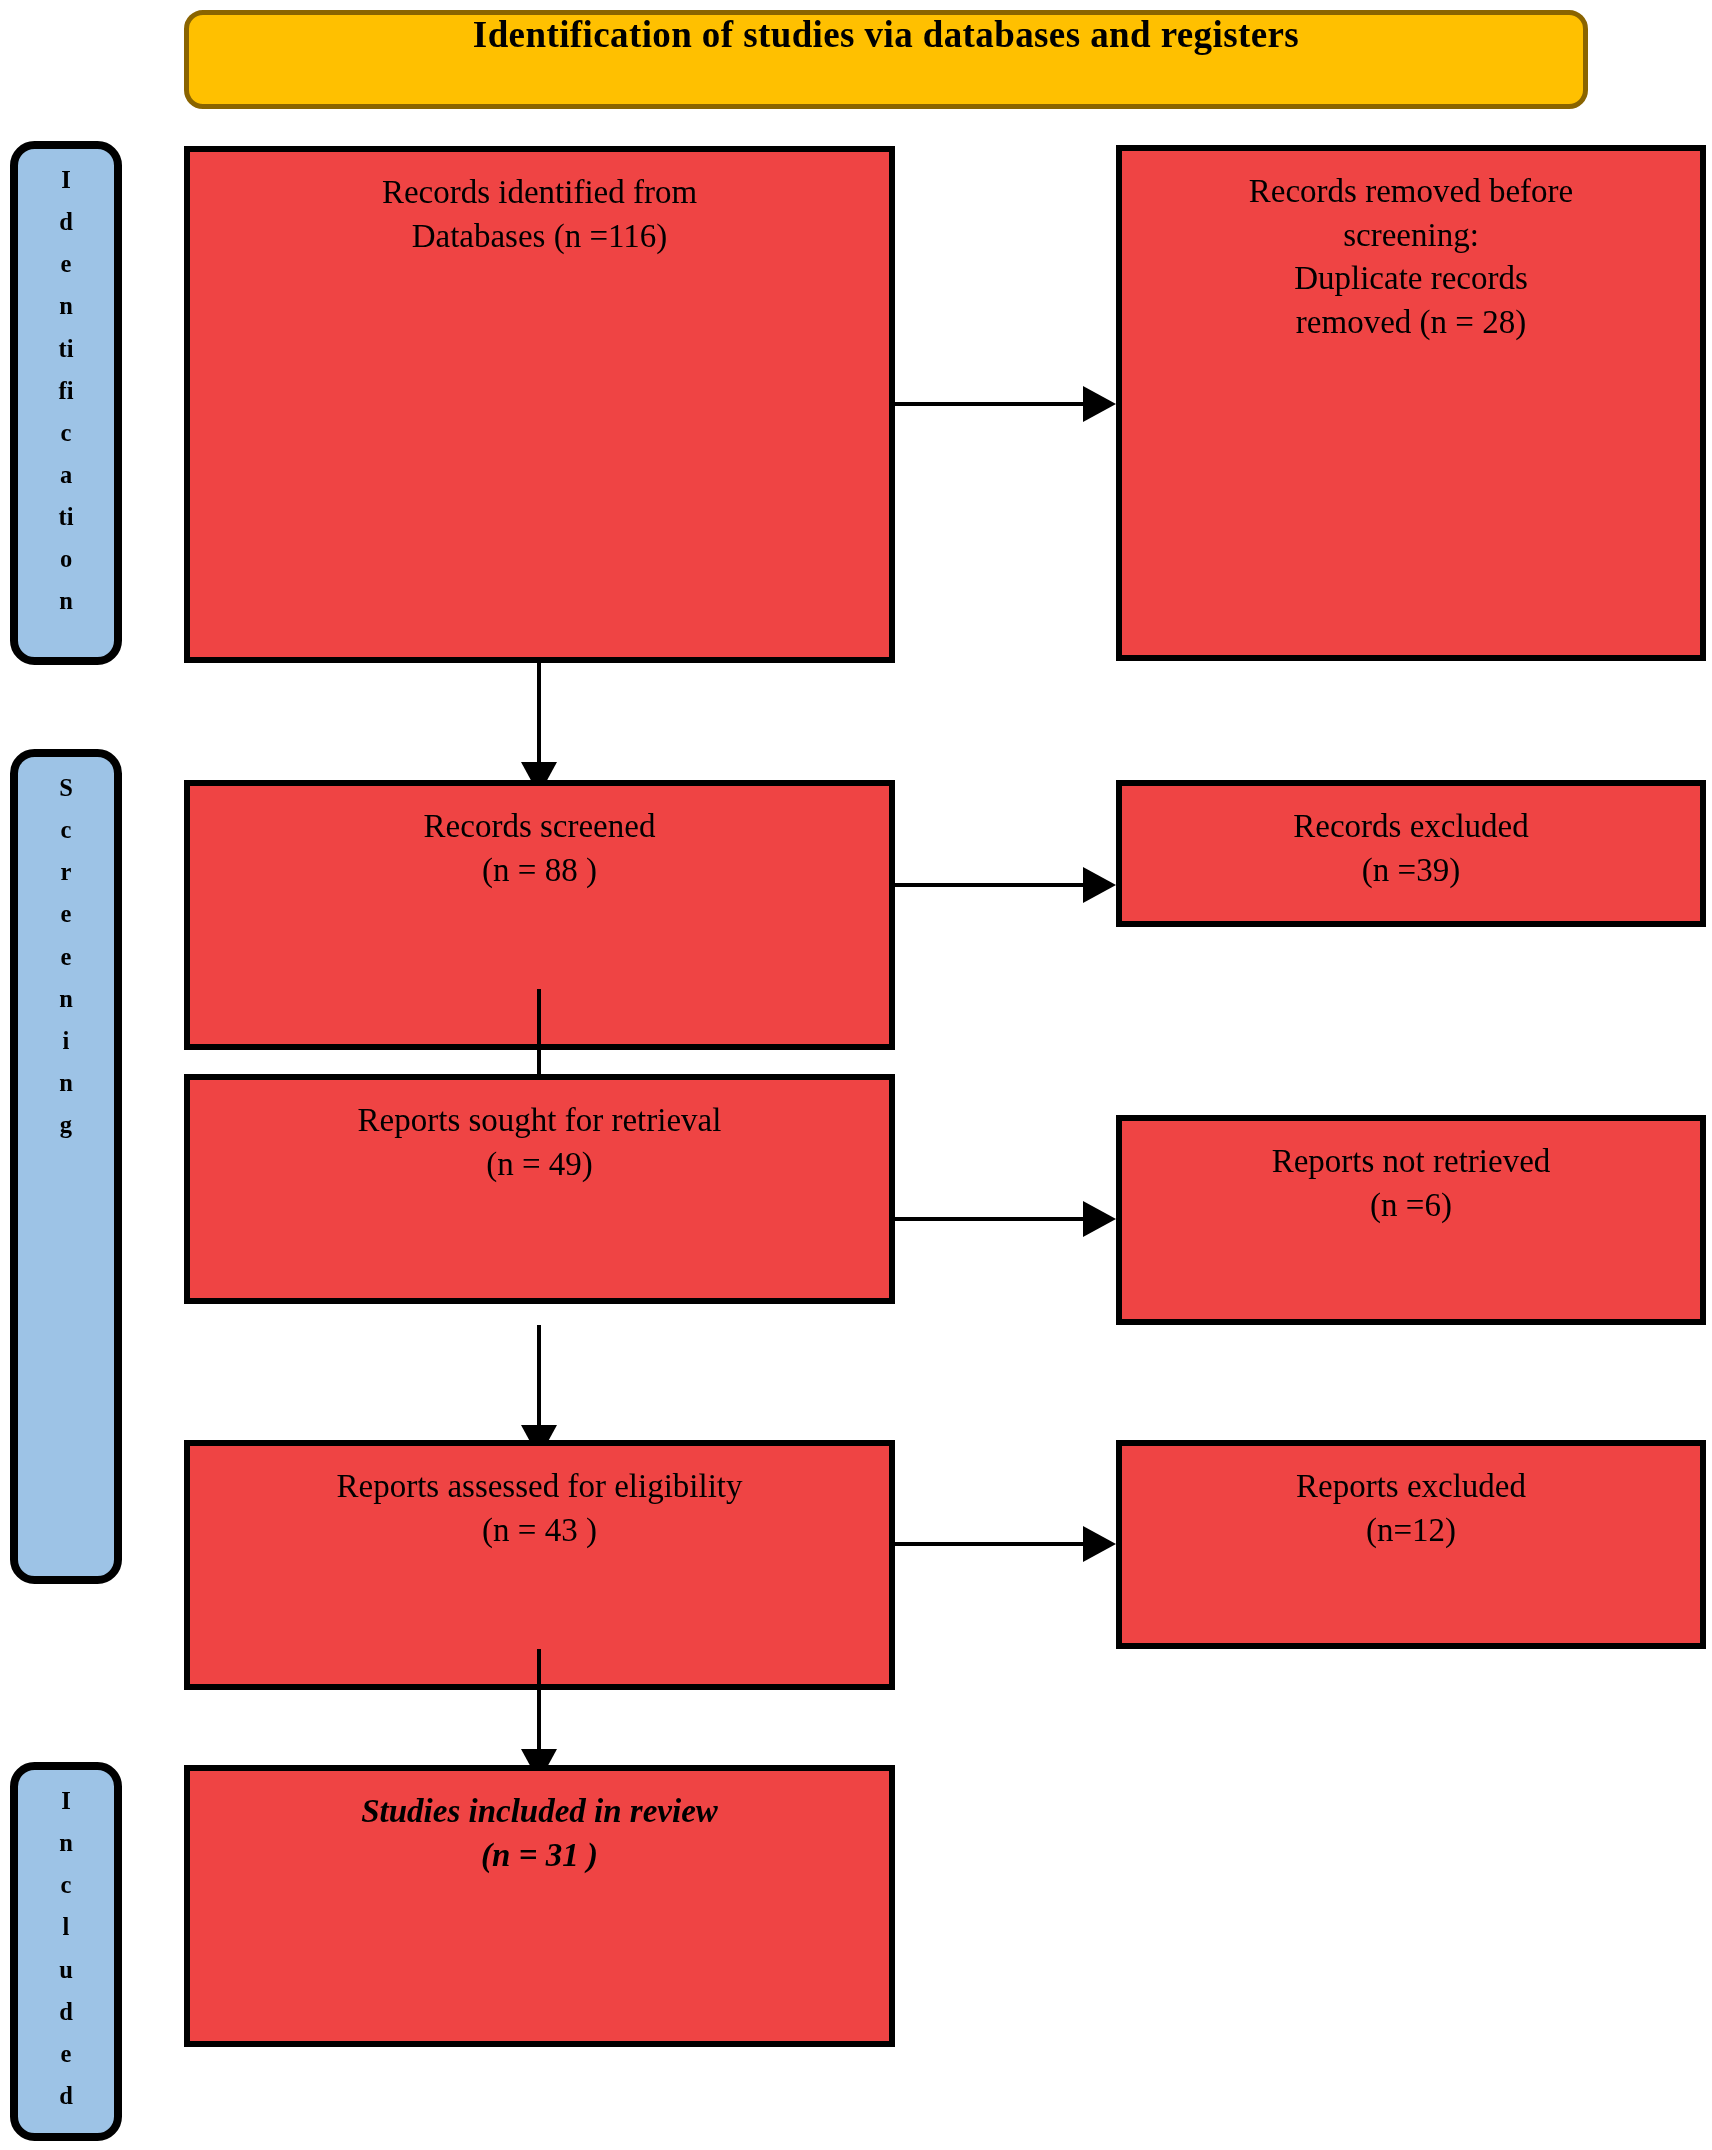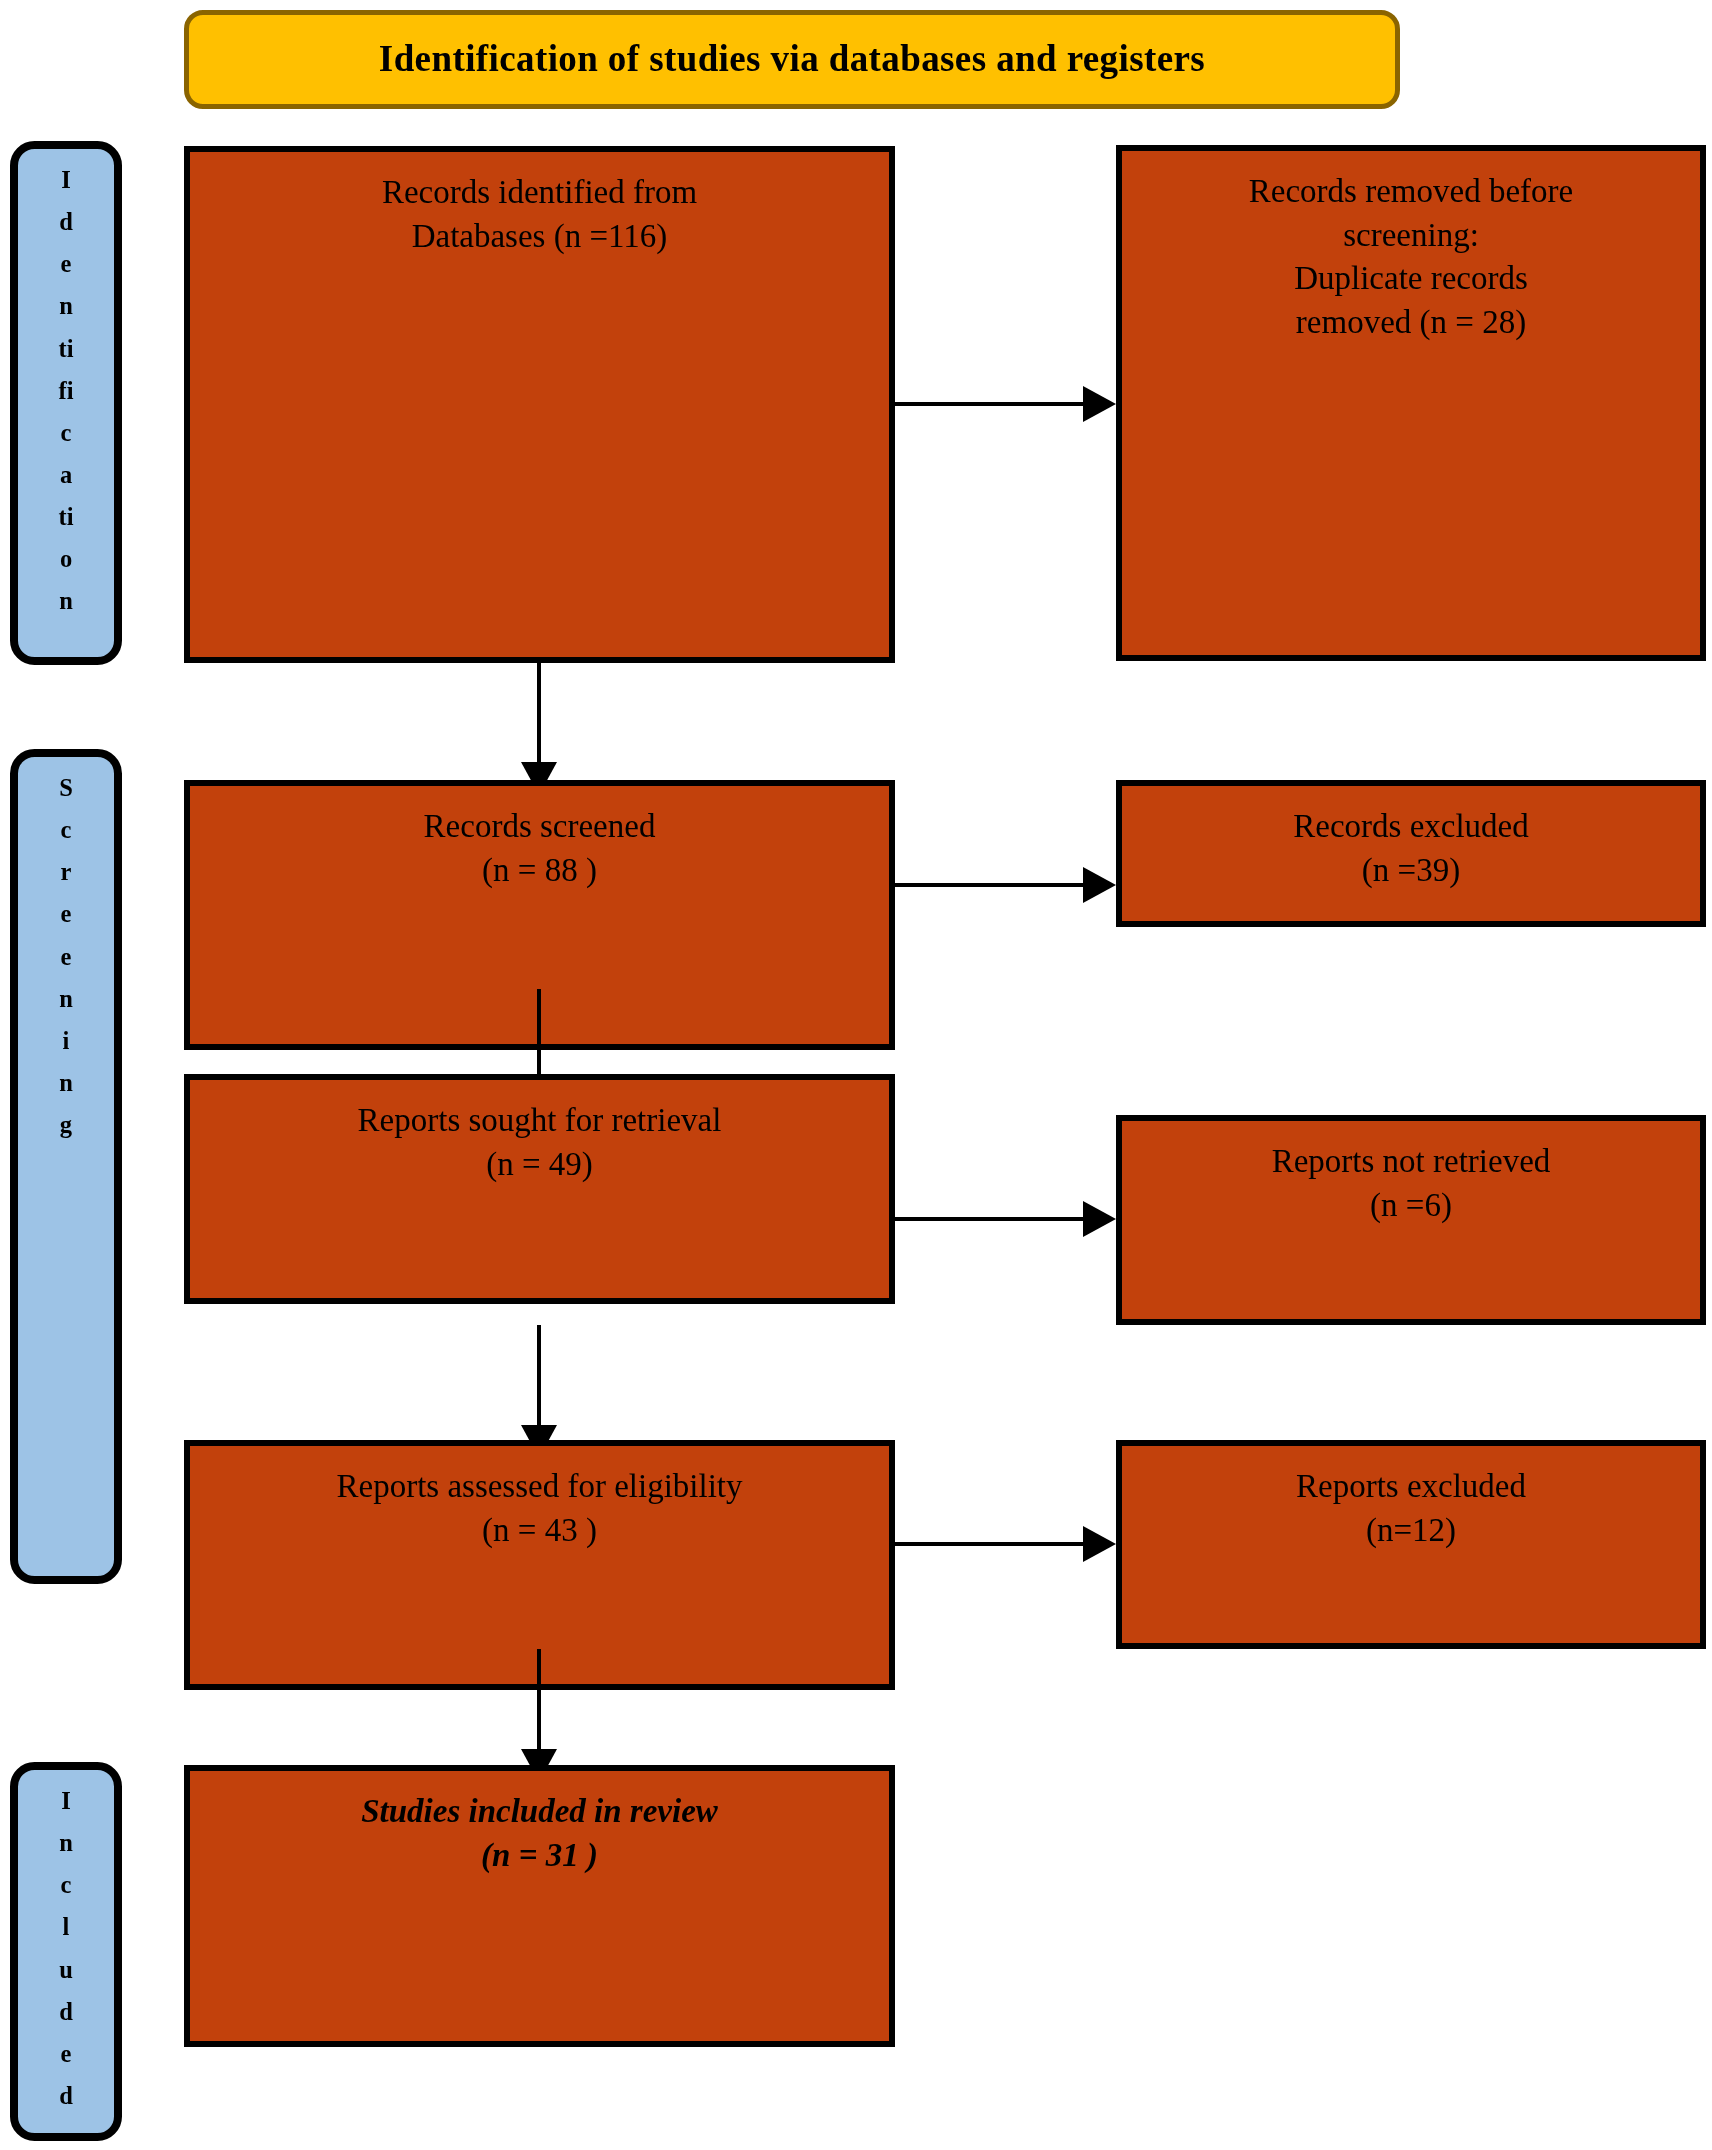--- a/index.html
+++ b/index.html
@@ -16,28 +16,28 @@
     height: 2151px;
     background: #ffffff;
     overflow: hidden;
   }
 
   
   .banner {
     position: absolute;
     left: 184px;
     top: 10px;
-    width: 1216px;
+    width: 1404px;
     height: 99px;
     background: #FFC000;
     border: 5px solid #8A6400;
     border-radius: 19px;
     box-sizing: border-box;
     display: flex;
-    align-items: center;
+    align-items: flex-start;
     justify-content: center;
   }
   .banner-text {
     font-size: 37px;
     font-weight: bold;
     color: #000000;
     letter-spacing: 0.4px;
     text-align: center;
     line-height: 1.1;
   }
@@ -61,21 +61,21 @@
     padding-top: 10px;
     white-space: pre-line;
   }
   #stage-identification { left: 10px; top: 141px;  width: 112px; height: 524px; }
   #stage-screening      { left: 10px; top: 749px; width: 112px; height: 835px; }
   #stage-included       { left: 10px; top: 1762px; width: 112px; height: 379px; }
 
   
   .box {
     position: absolute;
-    background: #c2410c;
+    background: #ef4444;
     border: 6.5px solid #000000;
     box-sizing: border-box;
   }
   .box-text {
     font-size: 33px;
     color: #000000;
     line-height: 1.32;
     text-align: center;
     padding: 19px 16px 0 16px;
   }

